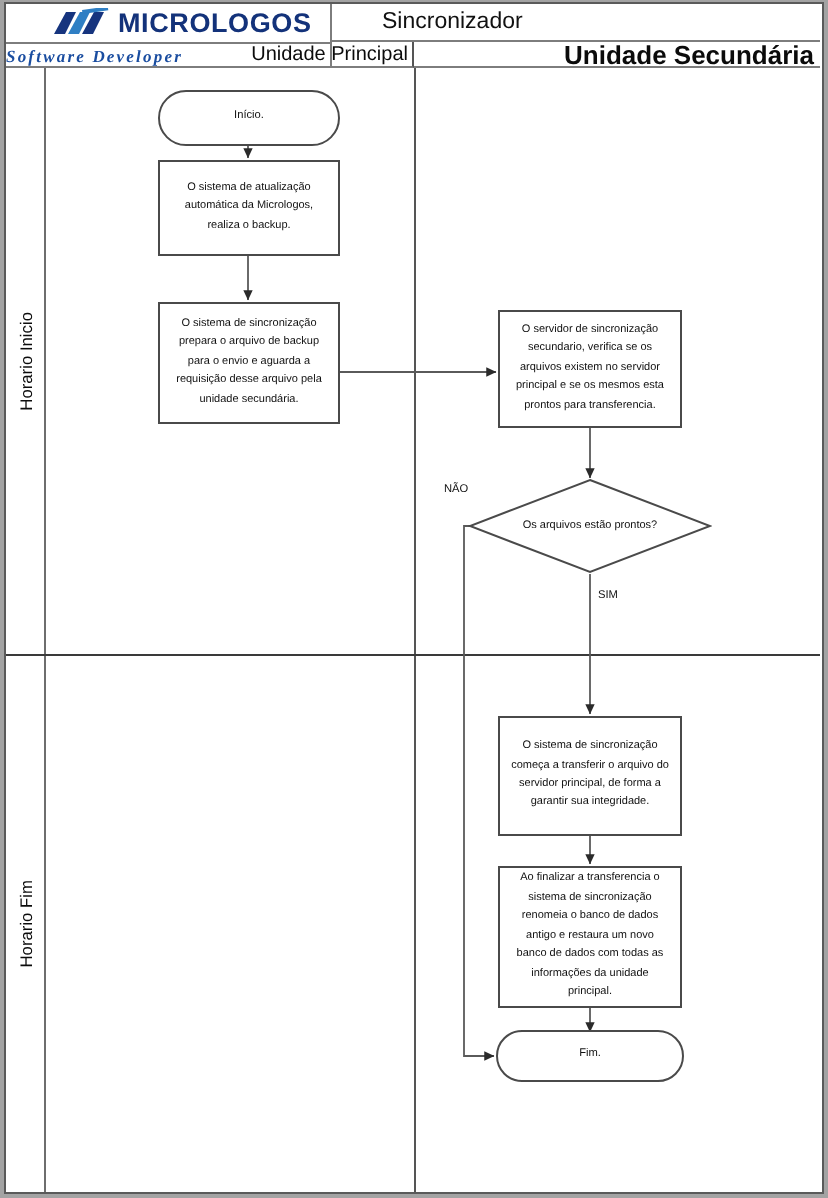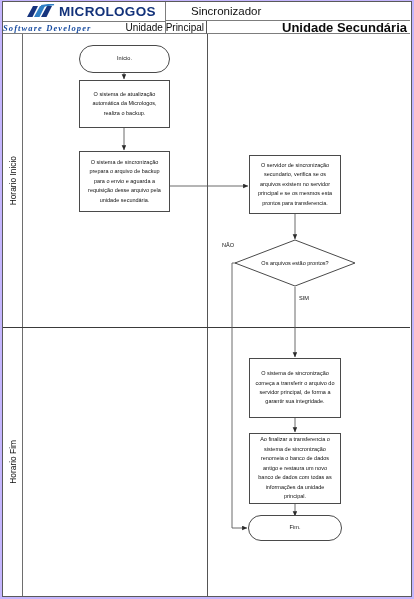--- a/index.html
+++ b/index.html
@@ -12,21 +12,21 @@
     font-family: "Liberation Sans", sans-serif;
     color: #000;
     overflow: hidden;
     position: relative;
   }
 
   #page {
     position: absolute;
     left: 0; top: 0;
     width: 414px; height: 599px;
-    background: #c4b5fd;
+    background: #a3a3a3;
   }
 
   
   .frame {
     position: absolute;
     left: 2px; top: 1px;
     width: 410px; height: 596px;
     border: 1px solid #5a5a5a;
     background: #fff;
   }

